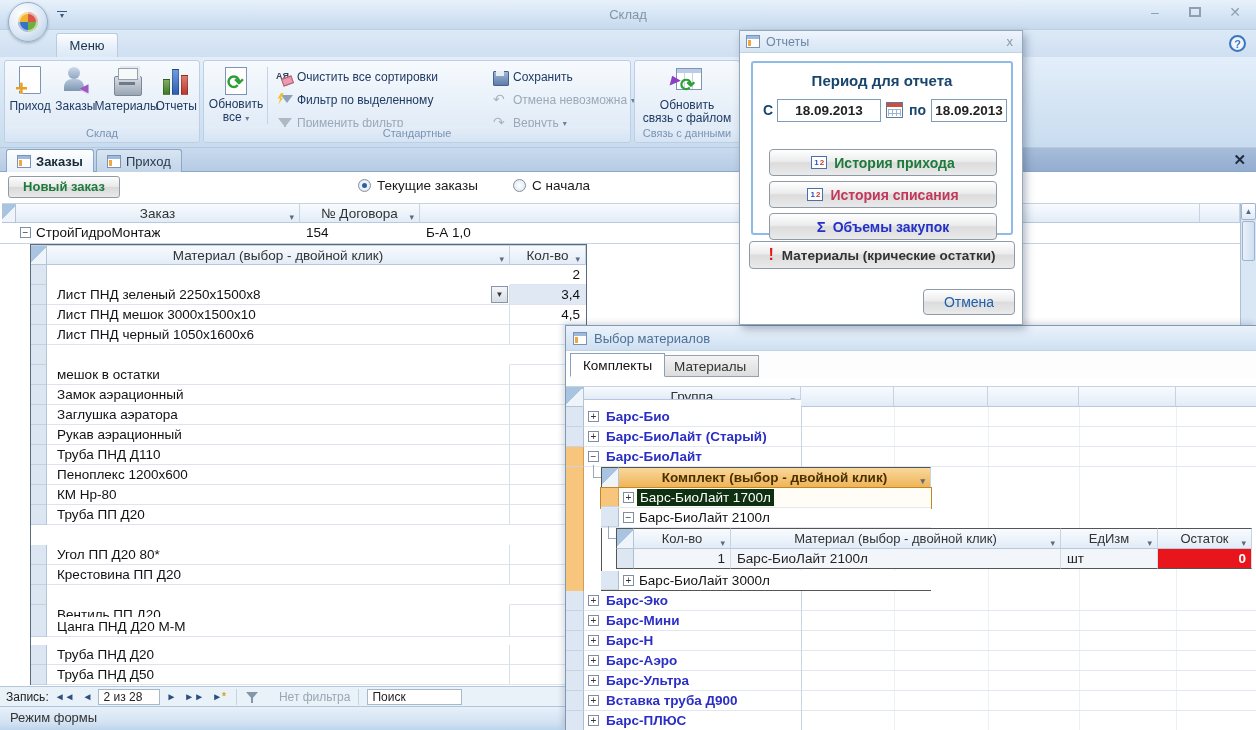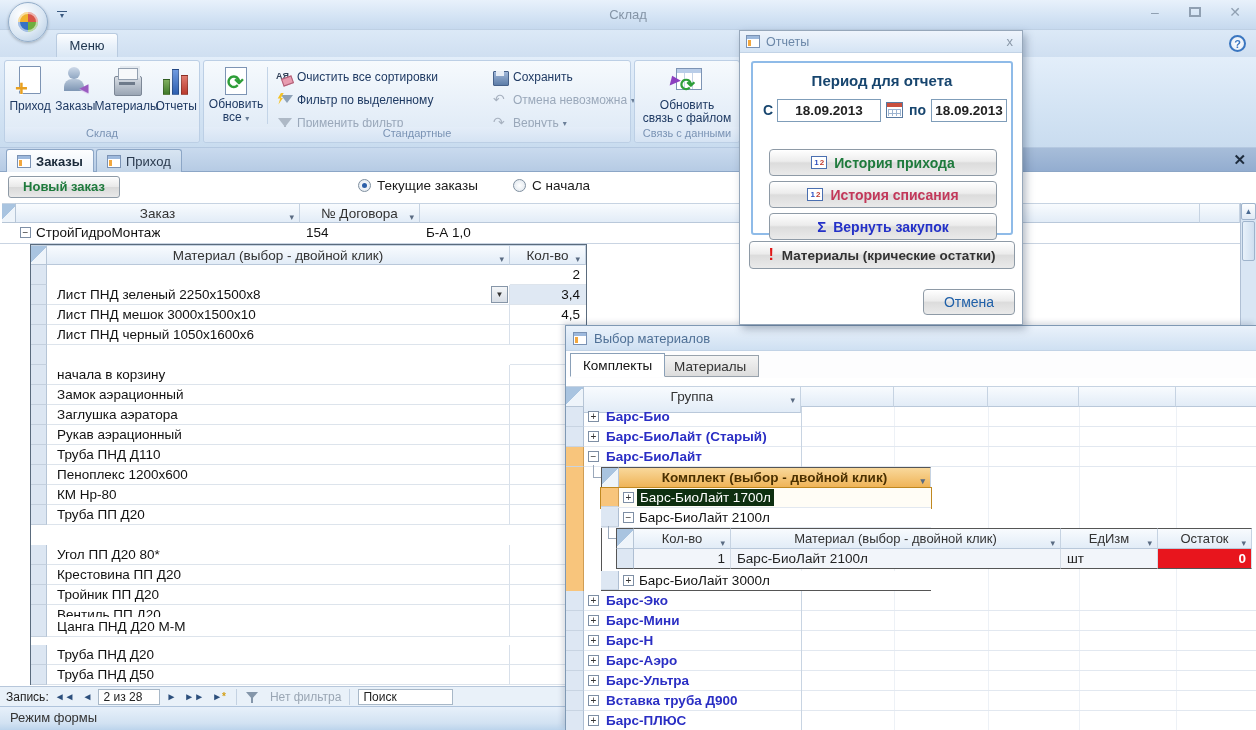--- a/index.html
+++ b/index.html
@@ -137,21 +137,21 @@
  text-align:center;font-size:8px;color:#4a6a92;line-height:15px;cursor:pointer;}
 .vscroll .thumb{margin:1px;height:40px;background:linear-gradient(90deg,#e8f1fa,#cfdff0);border:1px solid #9fb4cc;border-radius:2px;}
 
 
 .recnav{position:absolute;left:0;top:686px;width:587px;height:20px;background:#e9f1f9;border-top:1px solid #b7c7db;
  display:flex;align-items:center;gap:4px;padding-left:6px;font-size:12px;color:#222;}
 .navbtn{color:#2c4f7c;font-size:10px;cursor:pointer;padding:0 2px;white-space:nowrap;}
 .navbtn.newrec i{color:#d4a017;font-style:normal;font-weight:bold;}
 .navbox{width:62px;height:16px;background:#fff;border:1px solid #a8b8c8;line-height:15px;padding-left:4px;font-size:12px;}
 .navsep{width:1px;height:16px;background:#c4d2e2;margin:0 4px;}
-.nofilter{display:flex;align-items:center;gap:11px;color:#9aa6b4;font-size:12px;text-align:right;}
+.nofilter{display:flex;align-items:center;gap:20px;color:#9aa6b4;font-size:12px;text-align:right;}
 .ic-navfunnel{width:14px;height:14px;position:relative;}
 .ic-navfunnel::before{content:"";position:absolute;left:1px;top:2px;width:0;height:0;border-left:6px solid transparent;border-right:6px solid transparent;border-top:7px solid #8496aa;}
 .ic-navfunnel::after{content:"";position:absolute;left:6px;top:8px;width:2px;height:5px;background:#8496aa;}
 .searchbox{width:95px;height:16px;background:#fff;border:1px solid #a8b8c8;line-height:15px;padding-left:4px;font-size:12px;color:#222;}
 
 
 .statusbar{position:absolute;left:0;top:706px;width:1256px;height:24px;
  background:linear-gradient(#e7f0fa,#d2e2f2 70%,#bcd4ec);border-top:1px solid #b0c4dc;
  font-size:13px;color:#333;line-height:22px;padding-left:10px;}
 
@@ -383,21 +383,21 @@
       <div class="msel"></div>
       <div class="mname">Лист ПНД черный 1050х1600х6</div>
       <div class="mqty"></div>
     </div>
   <div class="mrow" style="top:100px">
       <div class="msel"></div>
       <div class="mqty"></div>
     </div>
   <div class="mrow" style="top:120px">
       <div class="msel"></div>
-      <div class="mname">начала в корзину</div>
+      <div class="mname">мешок в остатки</div>
       <div class="mqty"></div>
     </div>
   <div class="mrow" style="top:160px">
       <div class="msel"></div>
       <div class="mname">Заглушка аэратора</div>
       <div class="mqty"></div>
     </div>
   <div class="mrow" style="top:140px">
       <div class="msel"></div>
       <div class="mname">Замок аэрационный</div>
@@ -433,21 +433,20 @@
       <div class="mname">Угол ПП Д20 80*</div>
       <div class="mqty"></div>
     </div>
   <div class="mrow" style="top:320px">
       <div class="msel"></div>
       <div class="mname">Крестовина ПП Д20</div>
       <div class="mqty"></div>
     </div>
   <div class="mrow" style="top:340px">
       <div class="msel"></div>
-      <div class="mname">Тройник ПП Д20</div>
       <div class="mqty"></div>
     </div>
   <div class="mrow" style="top:360px">
       <div class="msel"></div>
       <div class="mname">Вентиль ПП Д20</div>
       <div class="mqty"></div>
     </div>
   <div class="mrow" style="top:372px">
       <div class="msel"></div>
       <div class="mname">Цанга ПНД Д20 М-М</div>
@@ -509,21 +508,21 @@
     <div class="dlg-btn" style="top:86px;color:#1e7a3c">
       <span class="ic-book12"></span>
       <span>История прихода</span>
     </div>
     <div class="dlg-btn" style="top:118px;color:#c2385a">
       <span class="ic-book12"></span>
       <span>История списания</span>
     </div>
     <div class="dlg-btn" style="top:150px;color:#2431c8">
       <span class="ic-sigma">Σ</span>
-      <span>Вернуть закупок</span>
+      <span>Объемы закупок</span>
     </div>
   </div>
   <div class="btn-critical">
     <span class="ic-excl">!</span>
     <span>Материалы (крические остатки)</span>
   </div>
   <div class="btn-cancel">Отмена</div>
 </div>
 
 <div class="picker">
@@ -531,21 +530,21 @@
     <span class="formico"></span>
     <span>Выбор материалов</span>
   </div>
   <div class="pk-tabs">
     <div class="pk-tab active">Комплекты</div>
     <div class="pk-tab inactive">Материалы</div>
   </div>
 
   <div class="pk-hdr" style="left:0;width:691px">
     <div class="hdrcell selcell" style="left:0;width:18px;height:21px"></div>
-    <div class="hdrcell sortarrow" style="left:18px;width:217px;height:27px"><span>Группа</span></div>
+    <div class="hdrcell sortarrow" style="left:18px;width:217px;height:14px"><span>Группа</span></div>
     <div class="hdrcell" style="left:235px;width:93px;height:21px"></div>
     <div class="hdrcell" style="left:328px;width:94px;height:21px"></div>
     <div class="hdrcell" style="left:422px;width:91px;height:21px"></div>
     <div class="hdrcell" style="left:513px;width:97px;height:21px"></div>
     <div class="hdrcell" style="left:610px;width:81px;height:21px;border-right:none"></div>
   </div>
 
   <div class="pk-grid-v" style="left:235px"></div>
   <div class="pk-grid-v" style="left:328px"></div>
   <div class="pk-grid-v" style="left:422px"></div>

